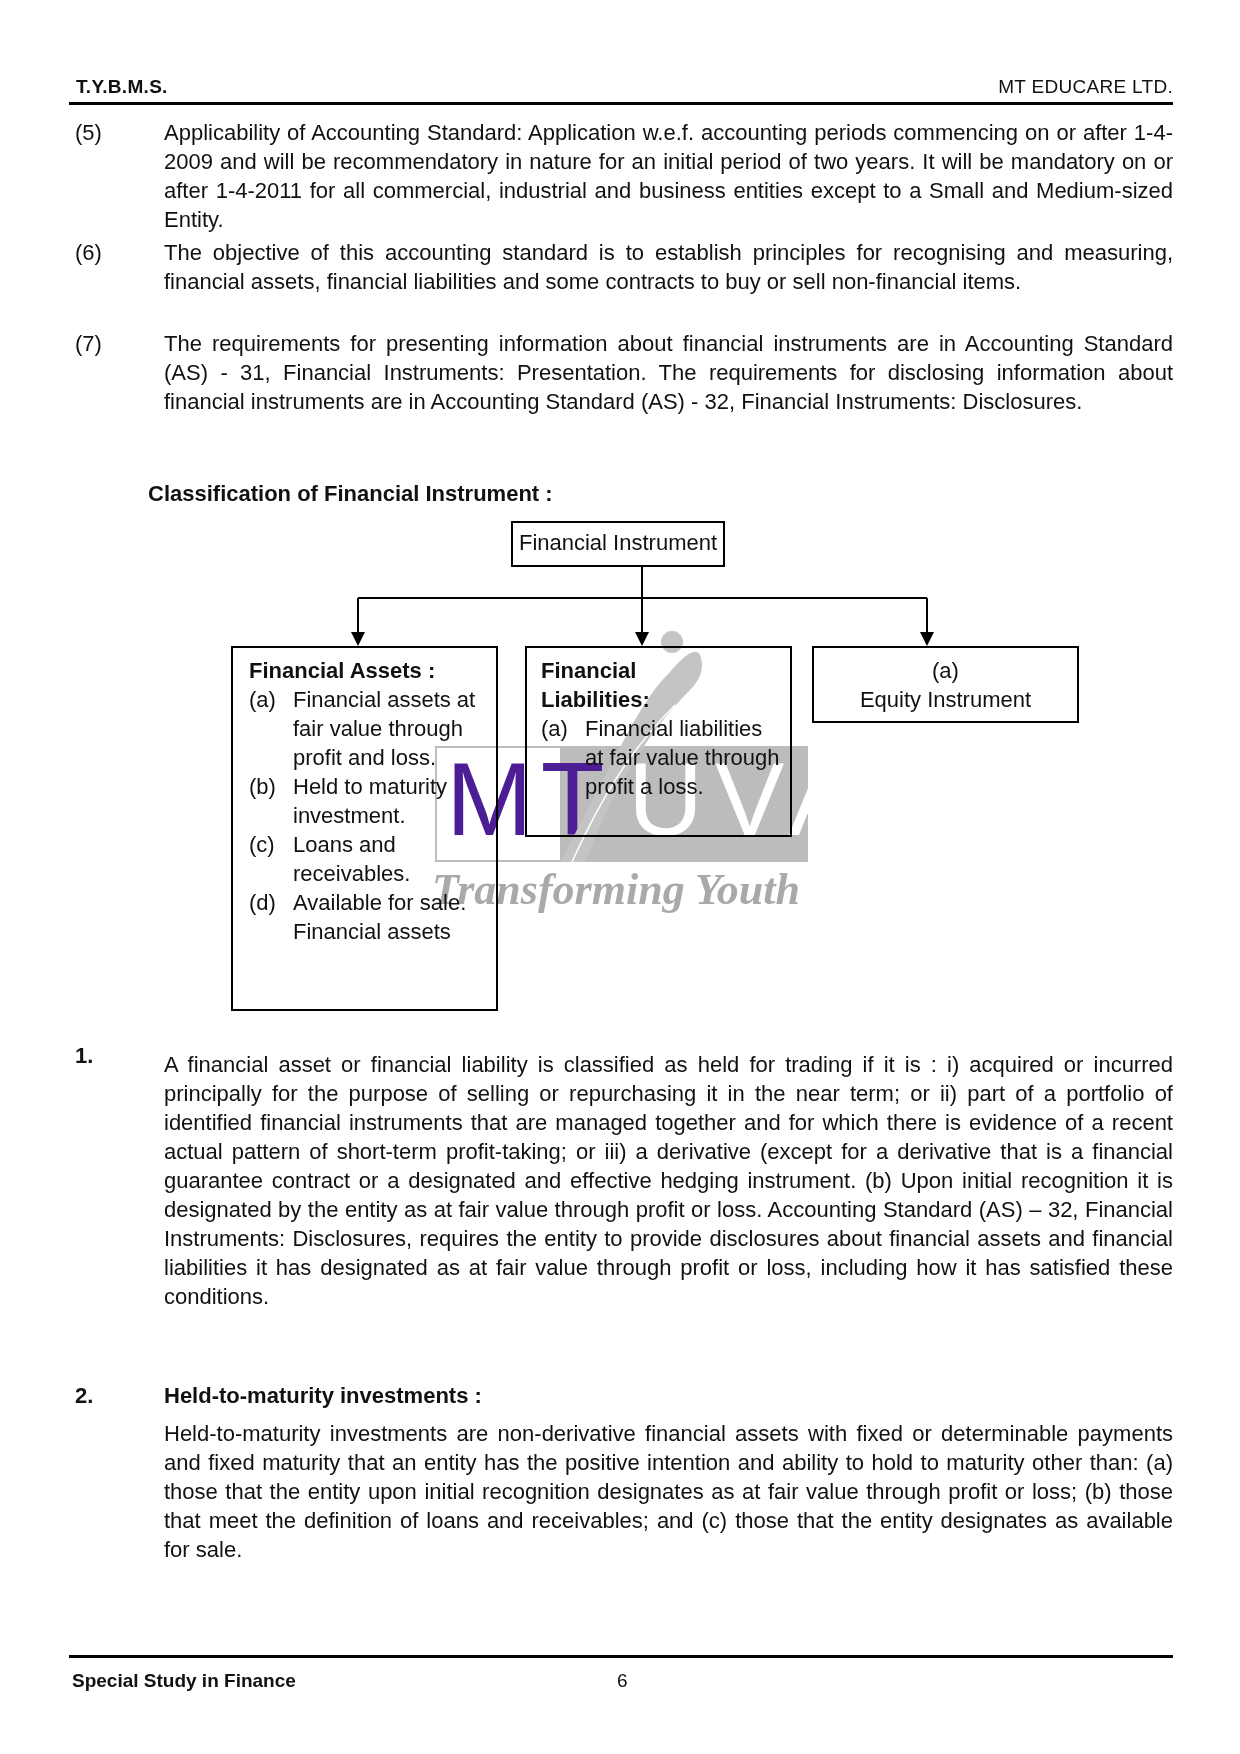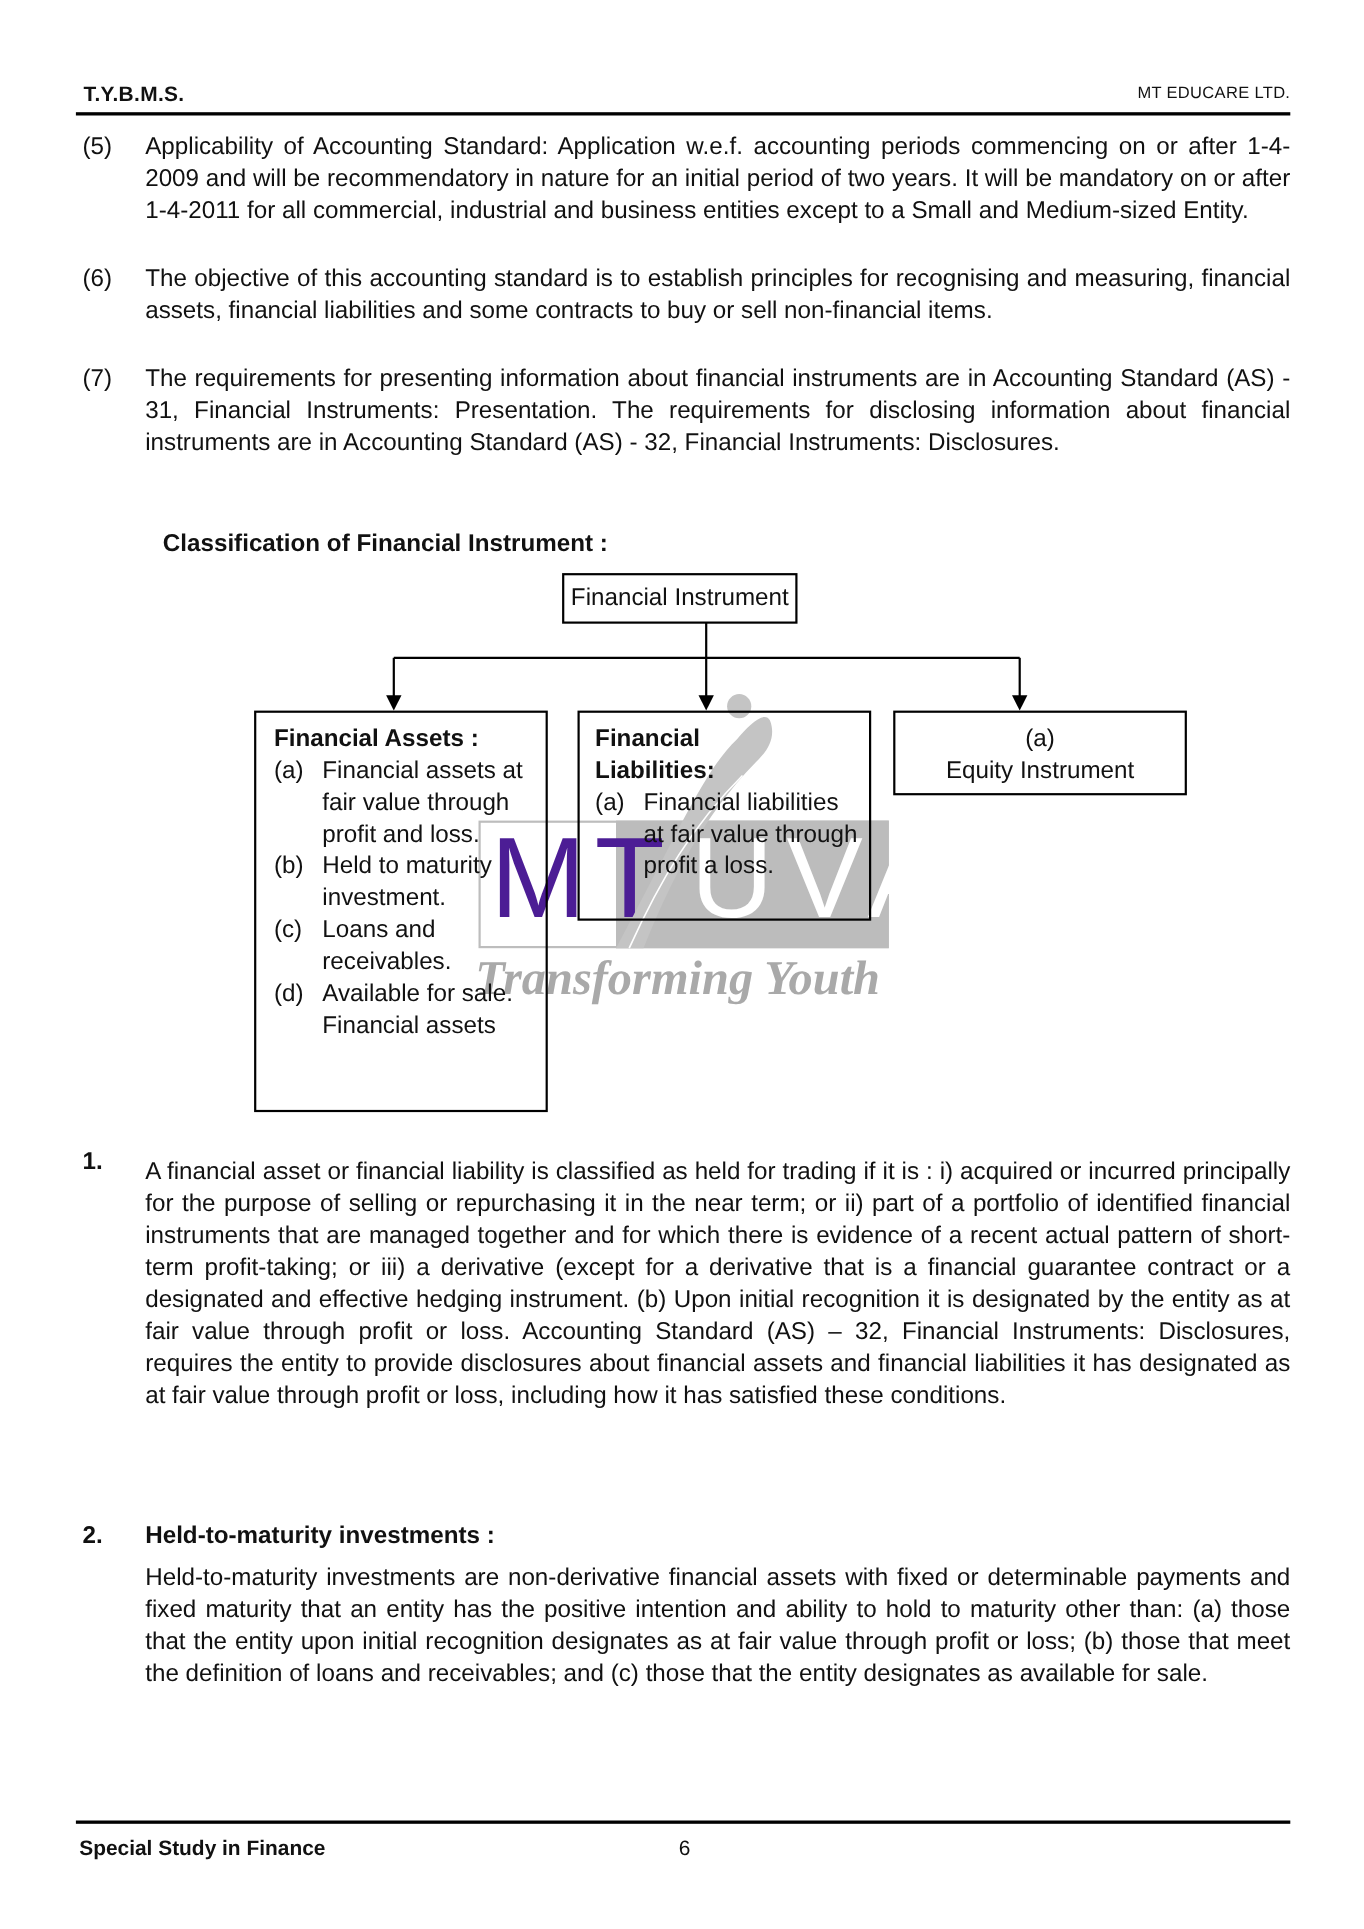--- a/index.html
+++ b/index.html
@@ -1,24 +1,24 @@
 <!DOCTYPE html>
 <html><head>
 <meta charset="utf-8">
 <style>
   html, body { margin:0; padding:0; background:#ffffff; }
   body { width:1240px; height:1754px; position:relative; overflow:hidden;
          font-family:"Liberation Sans", sans-serif; color:#111; }
   .abs { position:absolute; }
   .hdr-left { left:76px; top:76px; font-size:19px; font-weight:bold; letter-spacing:0.3px; }
-  .hdr-right { right:67px; top:76px; font-size:15px; letter-spacing:0.3px; }
+  .hdr-right { right:67px; top:76px; font-size:19px; letter-spacing:0.3px; }
   .hdr-rule { left:69px; top:102px; width:1104px; height:3px; background:#000; }
   .para { left:75px; width:1098px; font-size:22px; line-height:29px; }
   .para .num { position:absolute; left:0; top:0; width:60px; }
-  .para .txt { margin-left:57px; text-align:justify; display:block; }
+  .para .txt { margin-left:89px; text-align:justify; display:block; }
   .section-head { font-weight:bold; font-size:22px; line-height:29px; }
   .diag-heading { left:148px; top:481px; font-size:22px; font-weight:bold; }
   .box { position:absolute; border:2.5px solid #000; box-sizing:border-box; background:transparent; font-size:22px; line-height:29px; }
   .box .ttl { font-weight:bold; }
   .box .li { position:relative; padding-left:44px; }
   .box .li .lbl { position:absolute; left:0; top:0; }
   .wm-outline { left:435px; top:746px; width:373px; height:116px; border:2px solid #bdbdbd; box-sizing:border-box; }
   .wm-fill { left:560px; top:746px; width:248px; height:116px; background:#bcbcbc; }
   .wm-mt { left:446px; top:740px; font-size:104px; color:#4c1d95; letter-spacing:8px; font-family:"Liberation Sans", sans-serif; }
   .wm-uva { left:628px; top:740px; font-size:104px; color:#ffffff; letter-spacing:12px; font-family:"Liberation Sans", sans-serif; }

